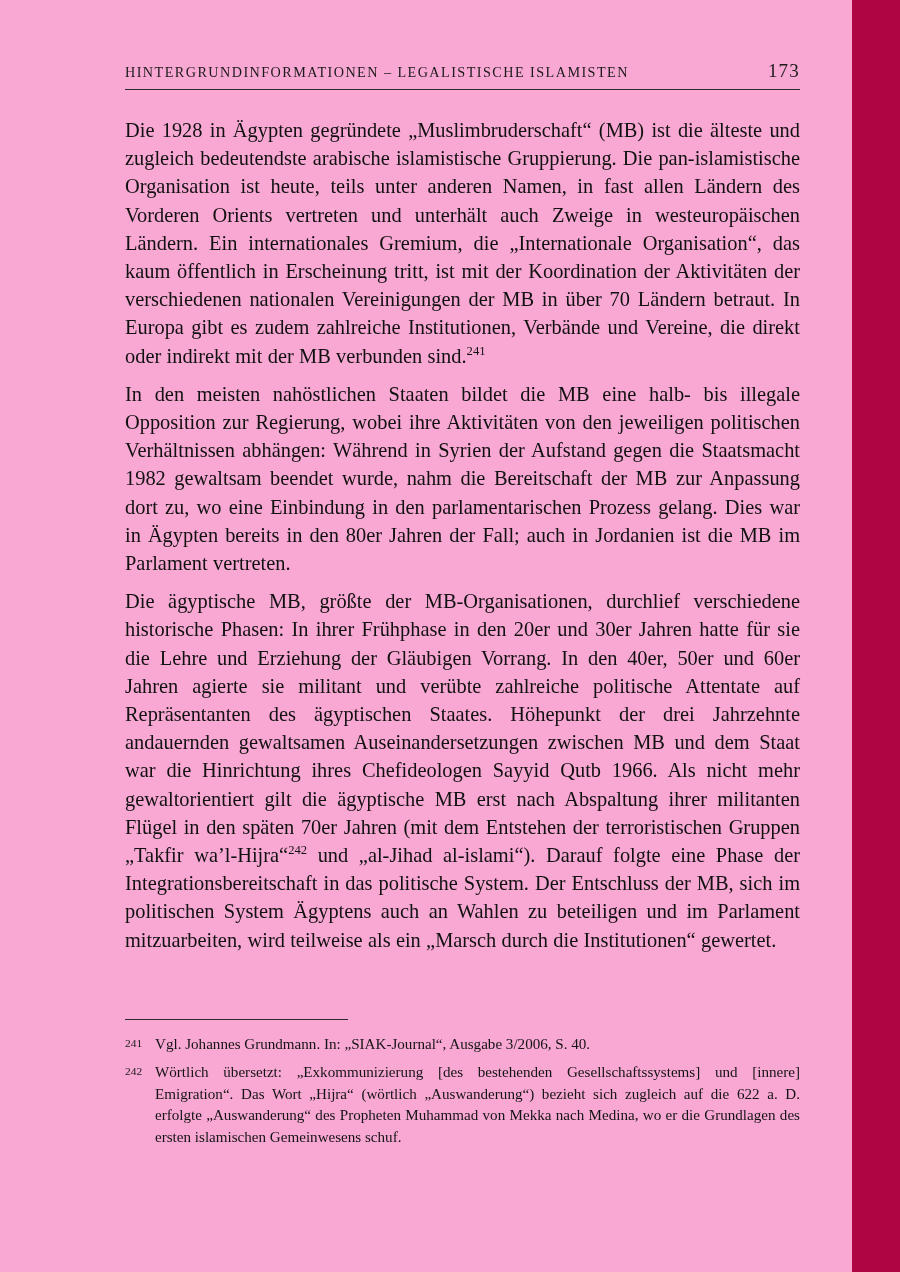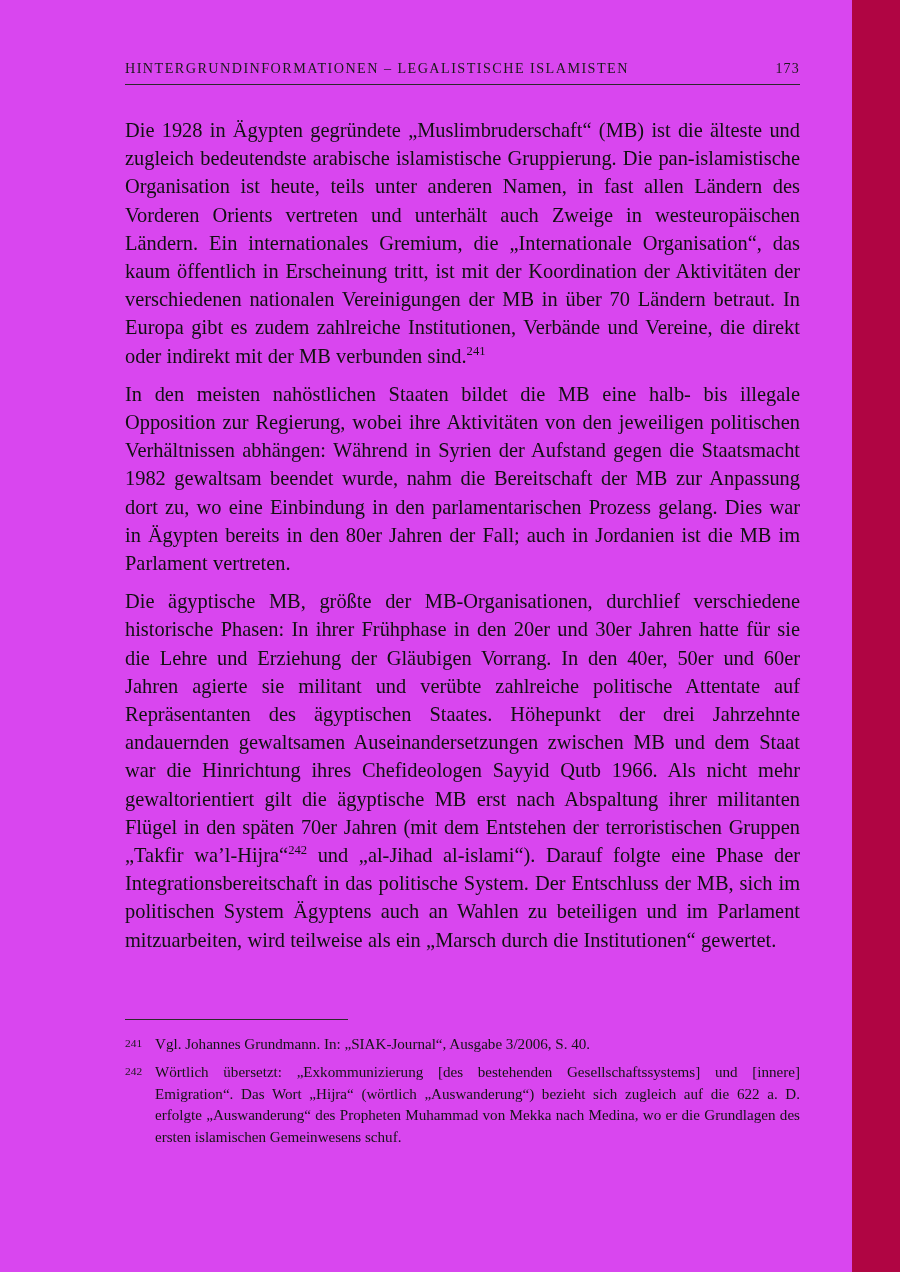--- a/index.html
+++ b/index.html
@@ -13,21 +13,21 @@
     position: relative;
     font-family: "Liberation Serif", "DejaVu Serif", serif;
     color: #111111;
     overflow: hidden;
   }
 
   
   .page {
     position: absolute;
     inset: 0;
-    background: #d946ef;
+    background: #f9a8d4;
     padding-left: 18px;
   }
 
   
   .edge-bar {
     position: absolute;
     top: 0;
     right: 0;
     width: 48px;
     height: 1272px;
@@ -48,21 +48,21 @@
   }
   .running-head-title {
     font-size: 14.2px;
     letter-spacing: 1.45px;
     font-variant: small-caps;
     text-transform: uppercase;
     white-space: nowrap;
     color: #1a1a1a;
   }
   .running-head-folio {
-    font-size: 14px;
+    font-size: 19px;
     letter-spacing: 1.2px;
     color: #1a1a1a;
   }
 
   
   .body-text {
     position: absolute;
     left: 125px;
     top: 116px;
     width: 675px;

